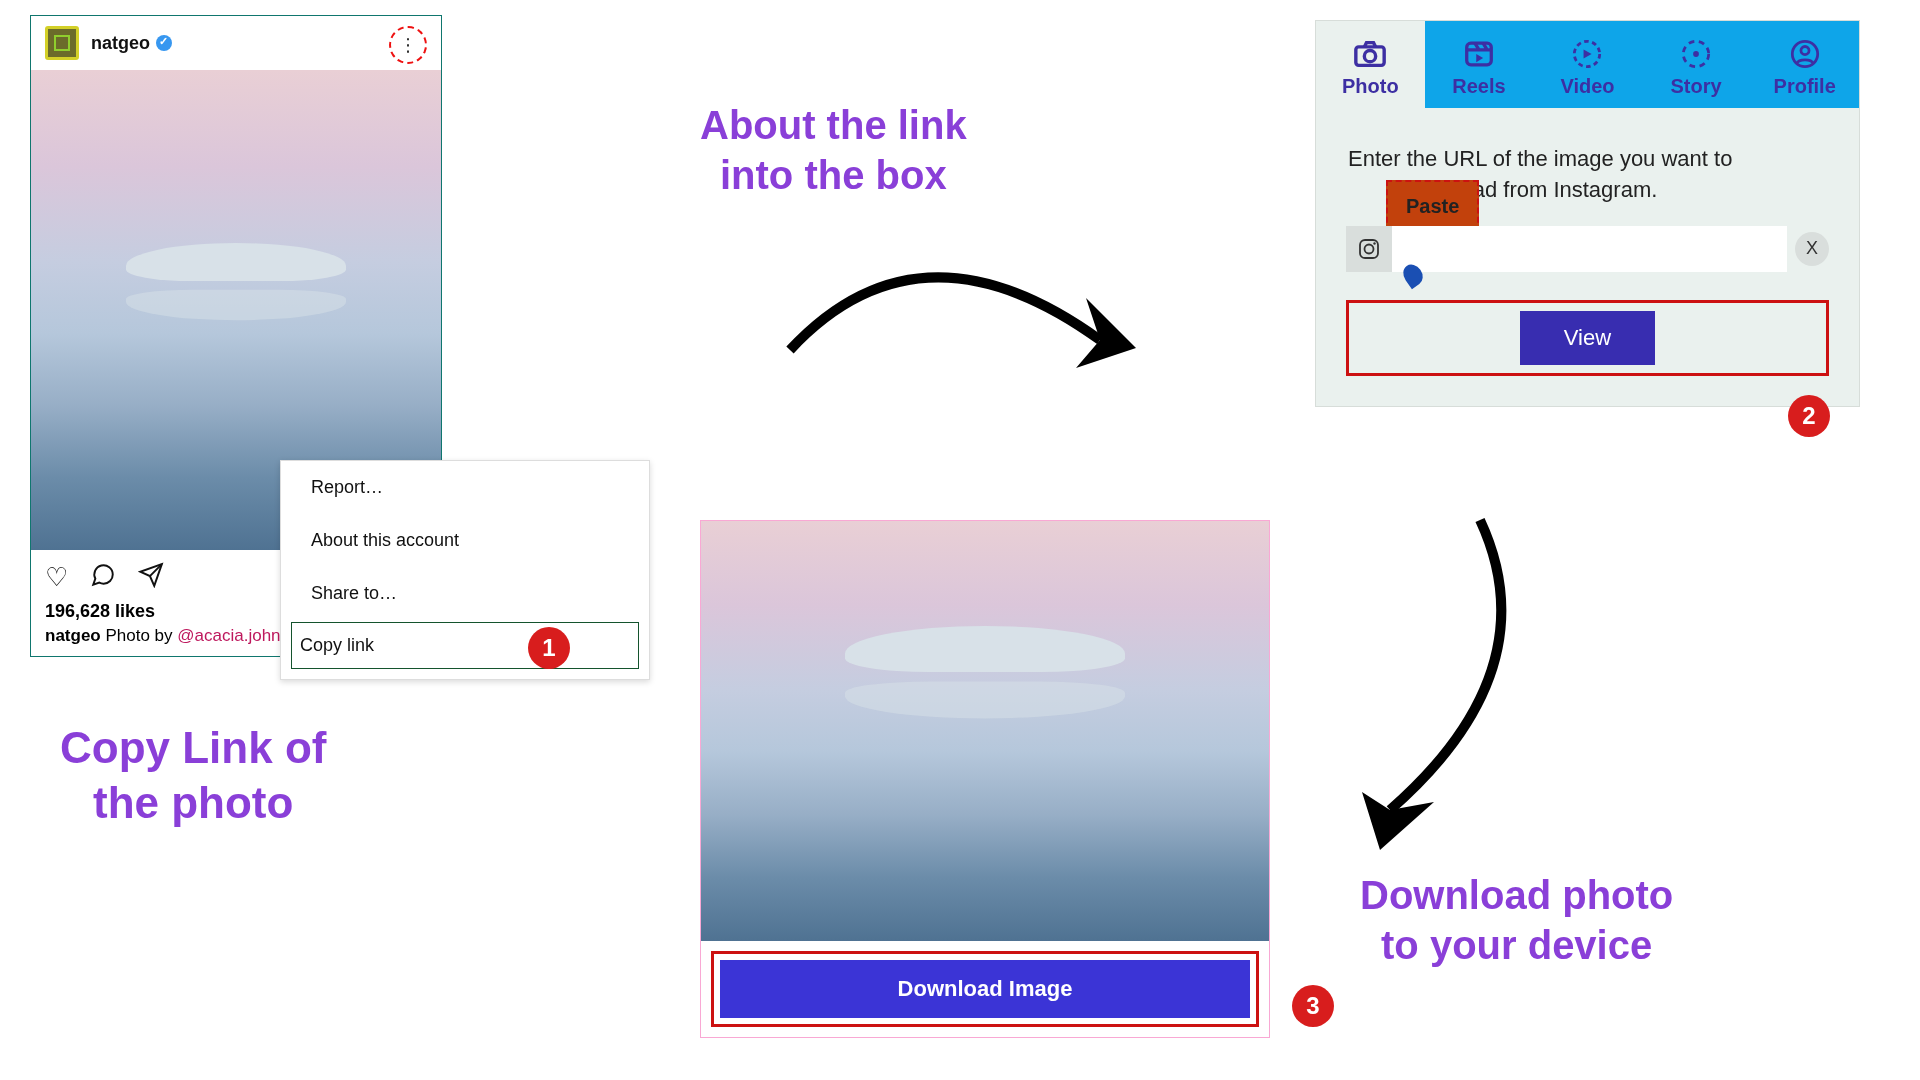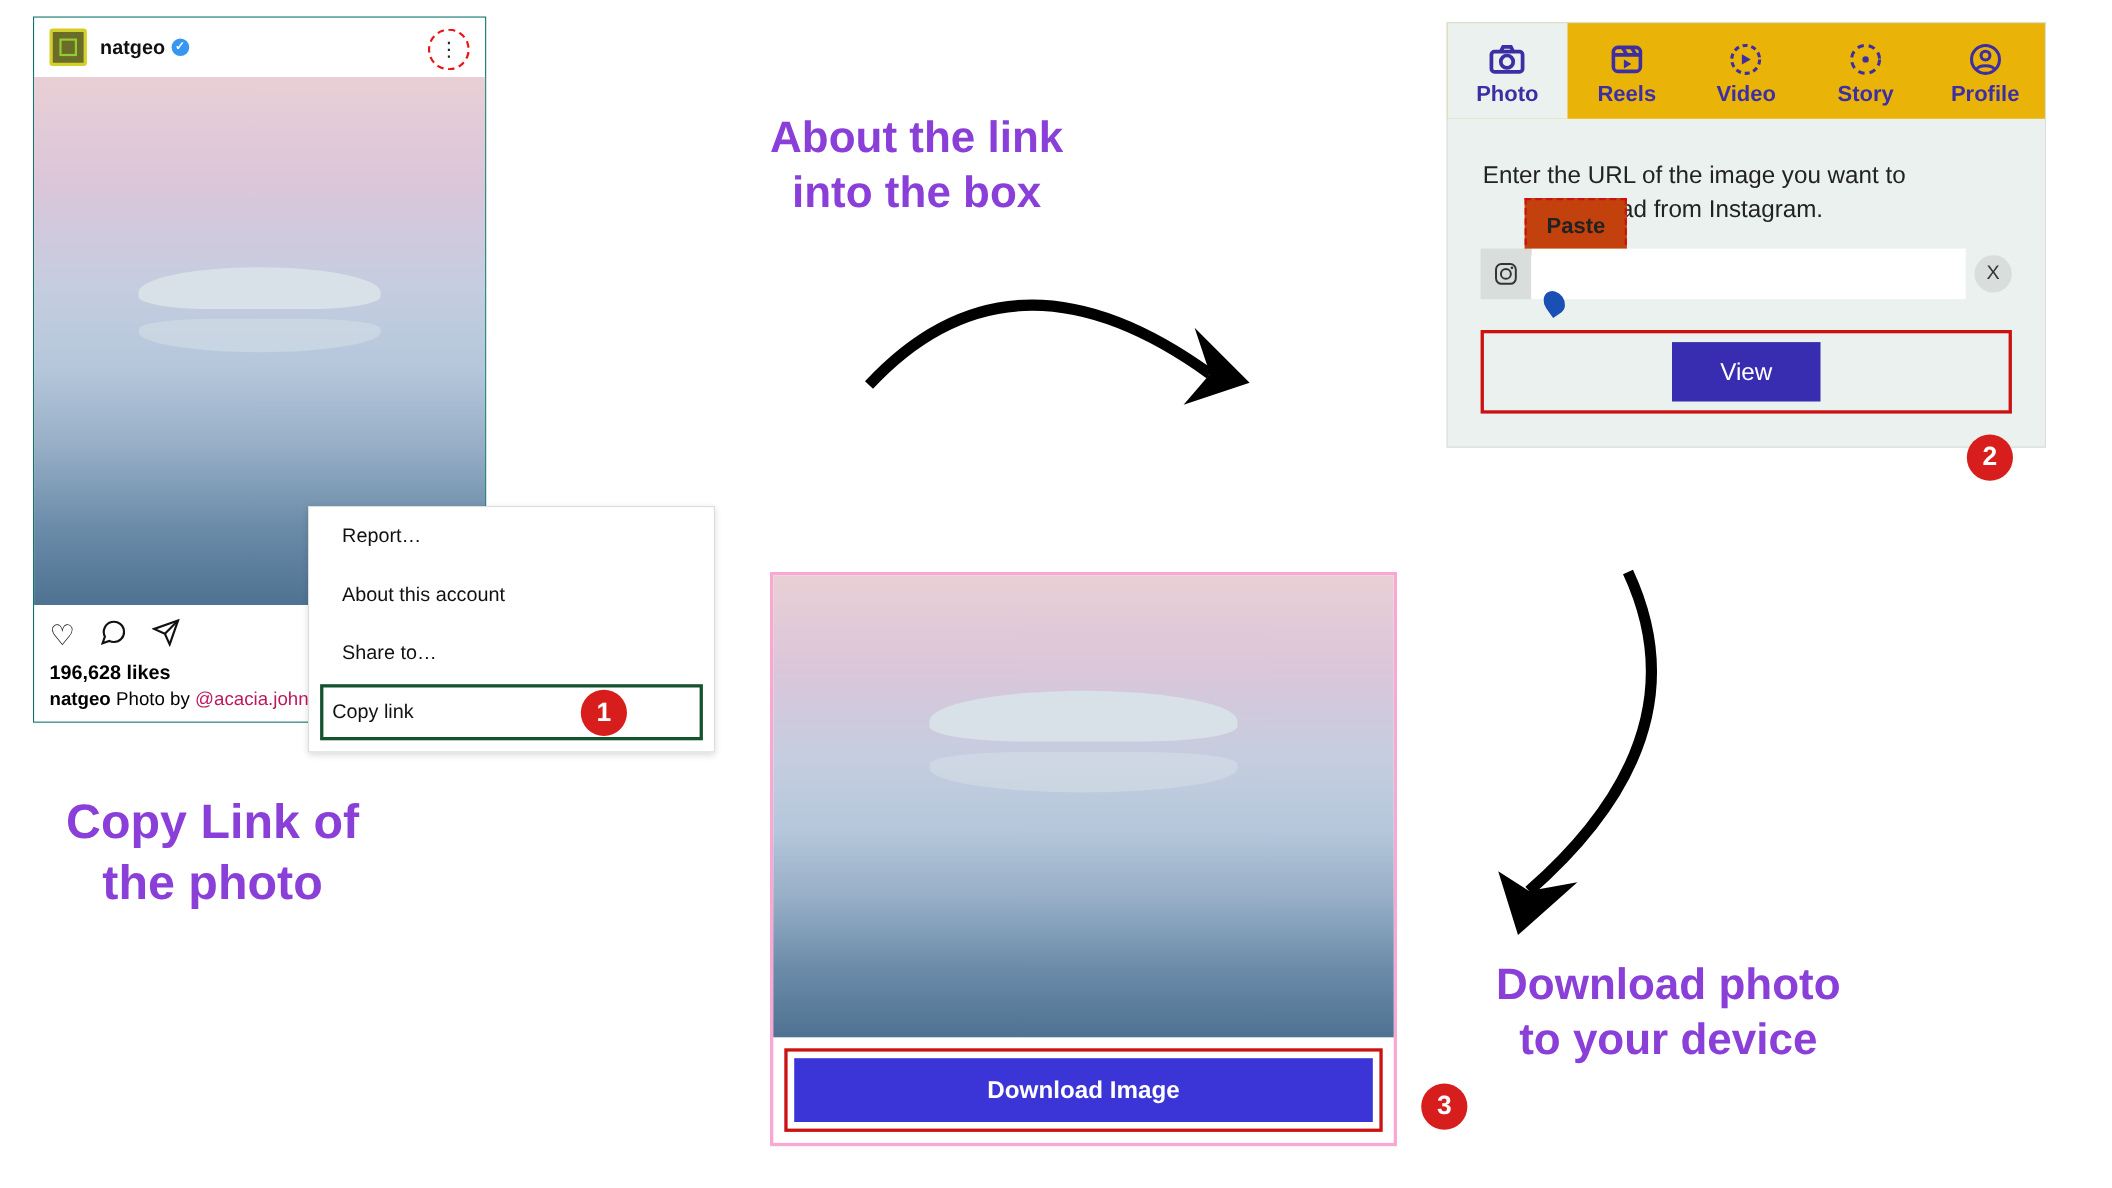--- a/index.html
+++ b/index.html
@@ -87,31 +87,31 @@
   .ig-menu {
     position:absolute; left:280px; top:460px;
     width:370px; background:#fff;
     border:1px solid #ddd;
     box-shadow:0 2px 6px rgba(0,0,0,.15);
   }
   .ig-menu div{
     padding:16px 30px; font-size:18px; color:#111; cursor:pointer;
   }
   .ig-menu .hl{
-    border:3px solid #14532d; margin:2px 10px 10px; padding:12px 8px;
+    border:1px solid #14532d; margin:2px 10px 10px; padding:12px 8px;
   }
 
   
   .dl-box {
     position:absolute; right:60px; top:20px;
     width:545px; background:#eaf1ee;
     border:1px solid #d7ddd9; padding:0 0 30px;
   }
   .dl-tabs{
-    display:flex; background:#eab308;
+    display:flex; background:#0ea5e9;
   }
   .dl-tab{
     flex:1; text-align:center; padding:18px 0 10px;
     color:#3d2fa3; font-weight:600; font-size:20px; cursor:pointer;
   }
   .dl-tab svg{display:block;margin:0 auto 6px;}
   .dl-tab.active{background:#eaf1ee;}
   .dl-prompt{
     font-size:22px; color:#222; padding:36px 32px 20px; line-height:1.4;
     position:relative;
@@ -148,21 +148,21 @@
     border:3px solid #c11; padding:8px 0;
   }
   .dl-view{
     display:inline-block; background:#382db0; color:#fff;
     padding:14px 44px; font-size:22px; font-weight:500; cursor:pointer;
   }
 
   
   .result-box{
     position:absolute; left:700px; top:520px;
-    width:570px; background:#fff; border:3px solid #f9a8d4;
+    width:570px; background:#fff; border:1px solid #f9a8d4;
   }
   .result-img{
     width:100%; height:420px;
     background: linear-gradient(#e9cfd5 0%, #dbc6da 20%, #c5cde0 40%, #b5c7db 55%, #97aec6 70%, #6b8ca9 85%, #4f7292 100%);
     position:relative;overflow:hidden;
   }
   .dl-btn-wrap{
     border:3px solid #c11; margin:10px; padding:6px;
   }
   .dl-btn{

